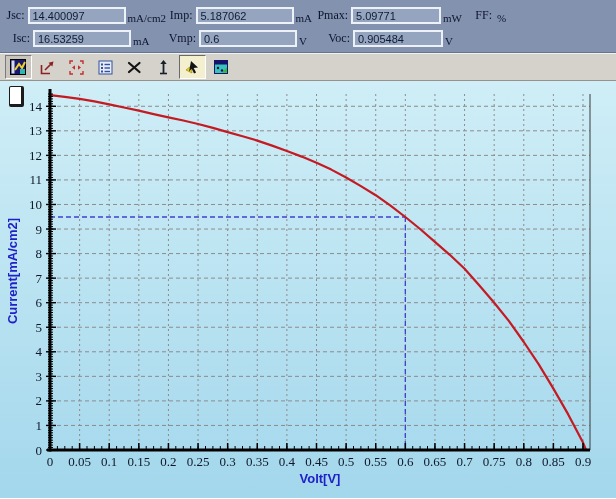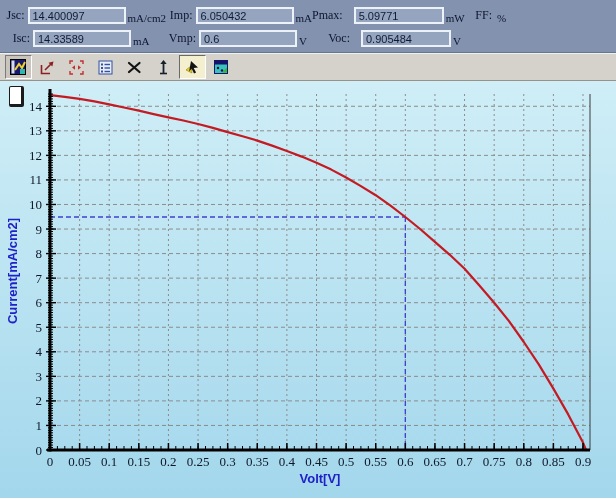--- a/index.html
+++ b/index.html
@@ -10,21 +10,21 @@
     display:flex;padding:4px 2px 0 4px;box-sizing:border-box;}
   .pgroup{display:flex;flex-direction:column;}
   .g1{width:162px;} .g2{width:146px;} .g3{width:150px;} .g4{width:152px;}
   .prow{display:flex;align-items:center;height:23px;}
   .plabel{font-family:"Liberation Serif",serif;font-size:12px;color:#0d1430;
     text-align:right;margin-right:3px;white-space:nowrap;}
   .g1 .plabel{width:26px;} .g2 .plabel{width:30px;} .g3 .plabel{width:38px;} .g4 .plabel{width:30px;}
   .pfield{width:88px;height:13px;background:#96a5bf;border:2px solid #edf1f8;
     font-size:11px;color:#101a33;padding:0 3px;display:flex;align-items:center;
     font-family:"Liberation Sans",sans-serif;flex-shrink:0;}
-  .g3 .pfield,.g4 .pfield{width:80px;margin-left:8px;}
+  .g3 .pfield,.g4 .pfield{width:80px;}
   .punit{font-family:"Liberation Serif",serif;font-size:11px;color:#0d1430;
     margin-left:2px;align-self:flex-end;padding-bottom:3px;white-space:nowrap;text-align:center;}
 
   
   .toolbar{height:28px;background:#d5d2cb;border-top:1px solid #f2f1ed;
     border-bottom:1px solid #979289;display:flex;align-items:center;
     padding-left:5px;gap:2px;box-sizing:border-box;}
   .tb{width:27px;height:24px;background:transparent;border:1px solid transparent;
     display:flex;align-items:center;justify-content:center;padding:0;box-sizing:border-box;}
   .tb.pressed-dark{border-style:solid;border-color:#7a7a7a #ffffff #ffffff #7a7a7a;background:#c9c5bd;}
@@ -44,28 +44,28 @@
 
   <div class="top-panel">
     <div class="pgroup g1">
       <div class="prow">
         <span class="plabel">Jsc:</span>
         <span class="pfield">14.400097</span>
         <span class="punit">mA/cm2</span>
       </div>
       <div class="prow">
         <span class="plabel">Isc:</span>
-        <span class="pfield">14.33589</span>
+        <span class="pfield">16.53259</span>
         <span class="punit">mA</span>
       </div>
     </div>
     <div class="pgroup g2">
       <div class="prow">
         <span class="plabel">Imp:</span>
-        <span class="pfield">6.050432</span>
+        <span class="pfield">5.187062</span>
         <span class="punit">mA</span>
       </div>
       <div class="prow">
         <span class="plabel">Vmp:</span>
         <span class="pfield">0.6</span>
         <span class="punit">V</span>
       </div>
     </div>
     <div class="pgroup g3">
       <div class="prow">

